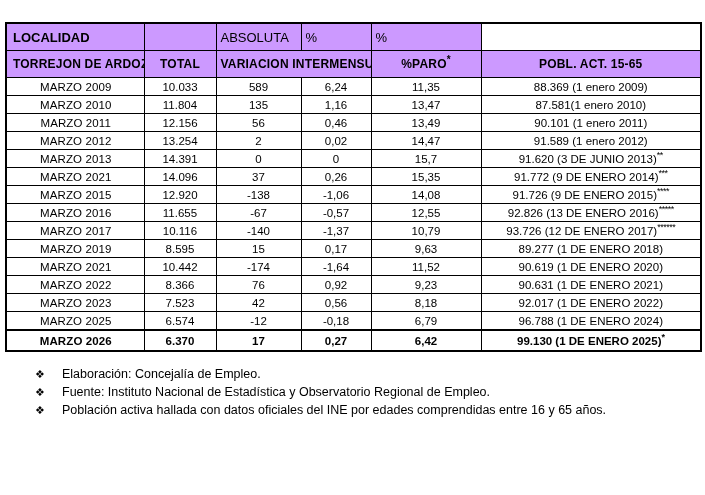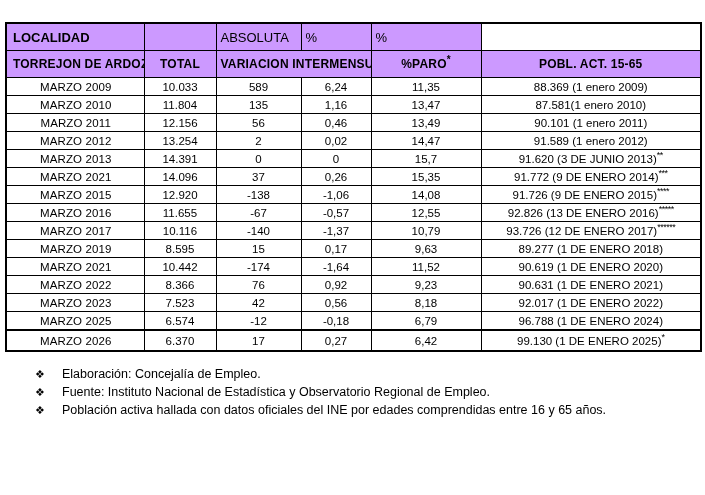--- a/index.html
+++ b/index.html
@@ -93,21 +93,21 @@
 
   tr.data td.c-pobl-v sup {
     font-size: 9px;
     vertical-align: super;
     line-height: 0;
     letter-spacing: -0.5px;
   }
 
   
   tr.total td {
-    font-weight: normal;
+    font-weight: bold;
     border-top: 2px solid #000000;
     border-bottom: 2px solid #000000;
     height: 19px;
     line-height: 18px;
   }
 
   
   table.stats { border: 2px solid #000000; }
 
   

